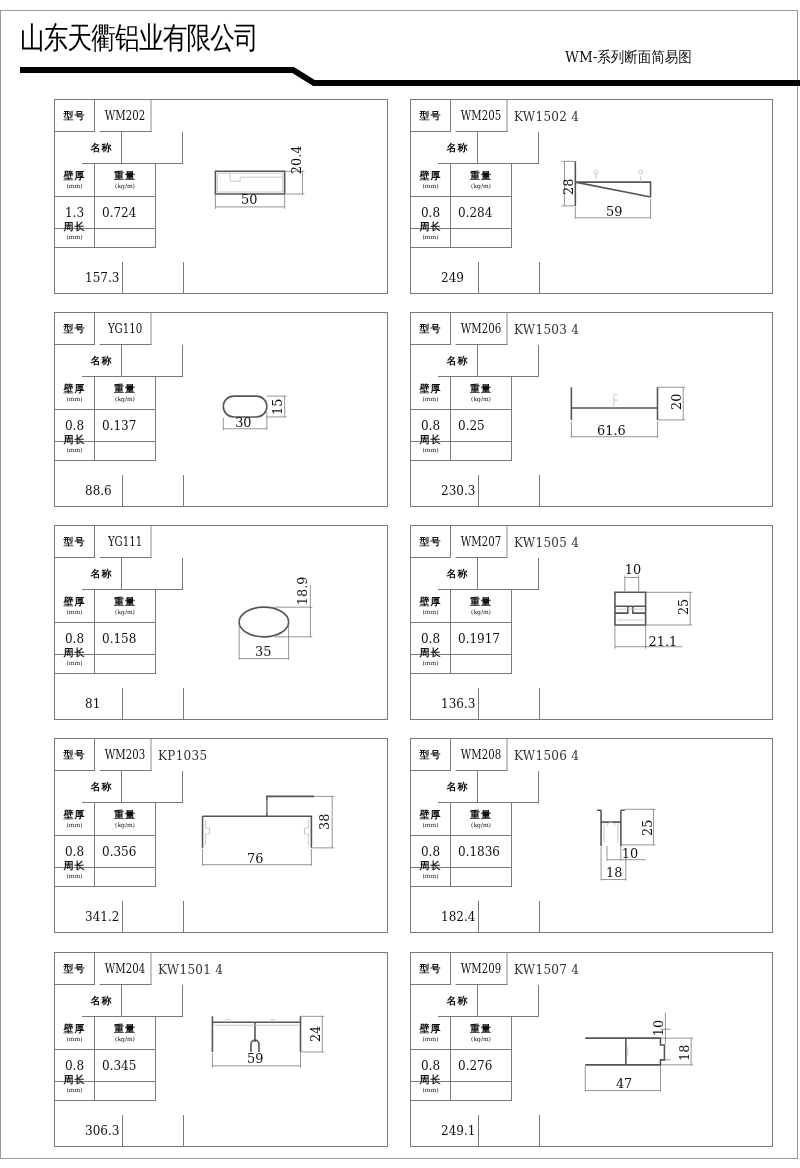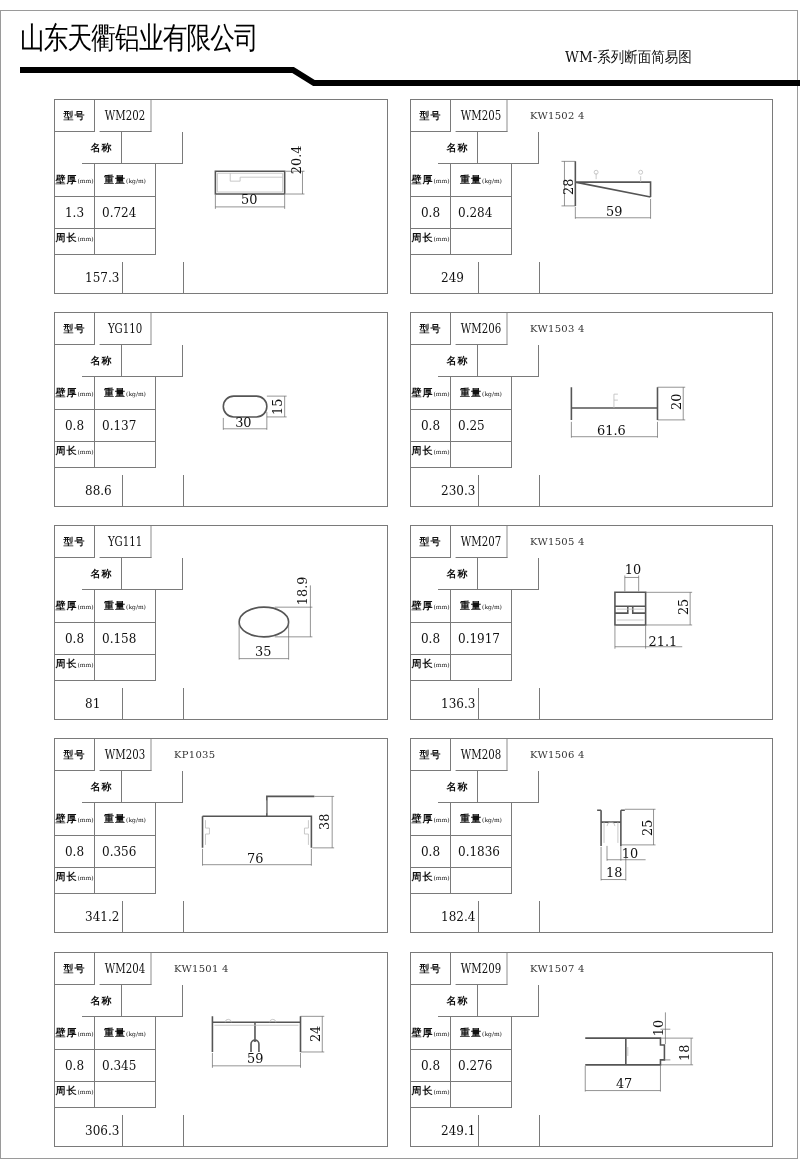--- a/index.html
+++ b/index.html
@@ -24,34 +24,34 @@
   .panel.left  { left: 54px;  width: 334px; height: 195px; }
   .panel.right { left: 410px; width: 363px; height: 195px; }
 
   .cell { position: absolute; border-right: 1px solid #7a7a7a; border-bottom: 1px solid #7a7a7a; display: flex; align-items: center; justify-content: center; }
   .c1 { left: 0; width: 40px; }
   .c2 { left: 40px; width: 61px; }
   .r0 { top: 0; height: 32px; }
   .r1 { top: 32px; height: 32px; margin-left: 27px; }
   .r2 { top: 64px; height: 33px; }
   .r3 { top: 97px; height: 32px; }
-  .r4 { top: 122px; height: 33px; }
+  .r4 { top: 115px; height: 33px; }
   .r5 { top: 162px; height: 32px; border-bottom: none; margin-left: 28px; }
 
   .lbl { font-family: "DejaVu Serif", serif; font-size: 10px; letter-spacing: 1px; font-weight: bold; }
-  .lbl-stack { display: flex; align-items: center; line-height: 1; text-align: right; }
+  .lbl-stack { display: flex; flex-direction: column; align-items: center; line-height: 1; text-align: right; }
   .lbl-stack .unit { font-size: 6px; margin-top: 2px; letter-spacing: 0; }
   .model { font-size: 12px; transform: scaleX(0.85); }
   .val { font-size: 12px; justify-content: flex-start; padding-left: 2px; }
   .val.c2 { padding-left: 7px; }
   .val.center { justify-content: center; padding-left: 0; }
 
   .draw { position: absolute; left: 101px; top: 0; right: 0; bottom: 0; }
   .draw svg { position: absolute; left: 0; top: 0; width: 100%; height: 100%; }
-  .code { position: absolute; left: 18px; top: 10px; font-size: 10px; color: #333; letter-spacing: 0.3px; }
+  .code { position: absolute; left: 2px; top: 10px; font-size: 12px; color: #333; letter-spacing: 0.3px; }
 
   svg .dim { font-family: "DejaVu Serif", serif; font-size: 13px; fill: #111; }
   svg .prof { fill: none; stroke: #555; stroke-width: 1.6; }
   svg .profin { fill: none; stroke: #bbb; stroke-width: 0.8; }
   svg .dl { stroke: #666; stroke-width: 0.7; fill: none; }
 </style>
 </head>
 <body>
 
 <div class="frame"></div>

